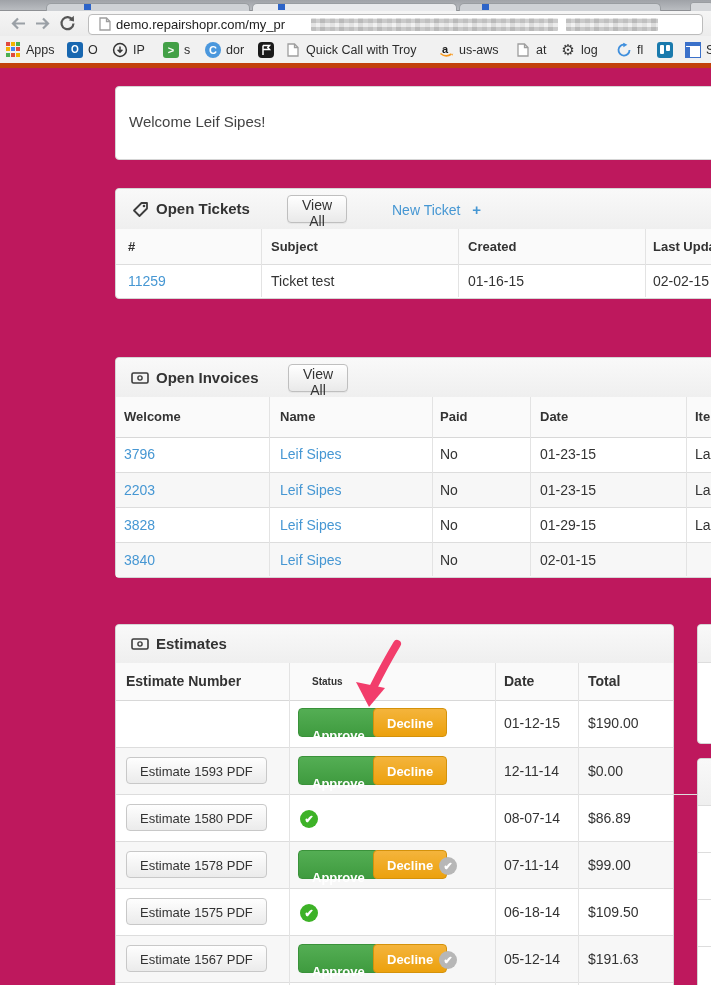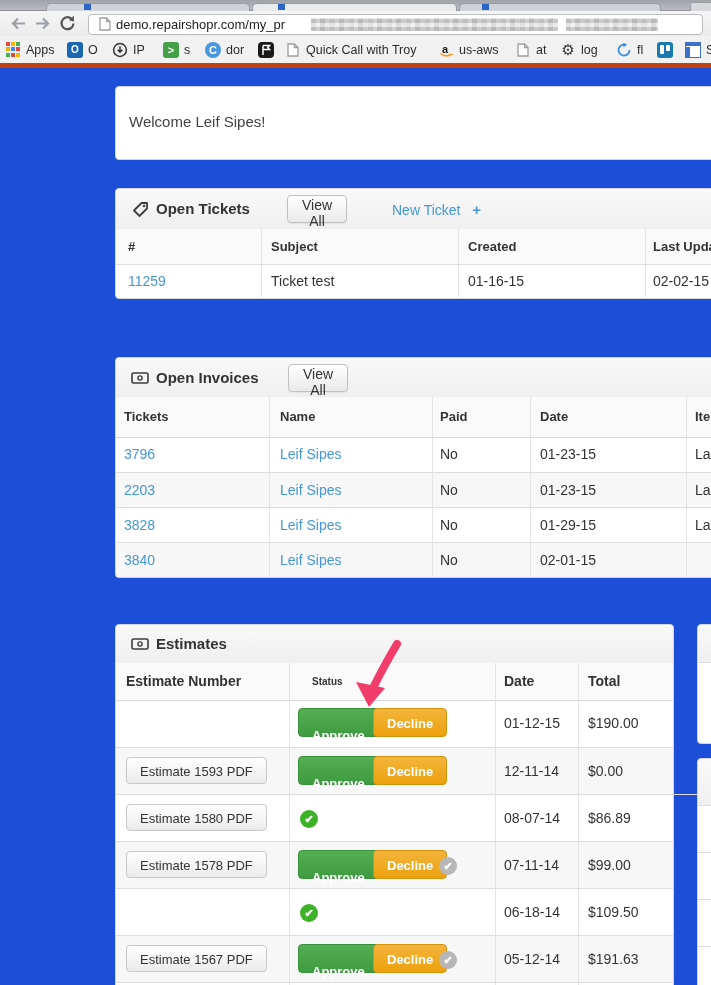--- a/index.html
+++ b/index.html
@@ -1,17 +1,17 @@
 <!DOCTYPE html>
 <html><head>
 <meta charset="utf-8">
 <style>
   html,body{margin:0;padding:0;}
   #screen{position:relative;width:711px;height:985px;overflow:hidden;
-    font-family:"Liberation Sans",sans-serif;background:#1d4ed8;}
+    font-family:"Liberation Sans",sans-serif;background:#be185d;}
 
   
   .tabstrip{position:absolute;left:0;top:0;width:711px;height:10px;
     background:linear-gradient(#9fa2a7,#b9bcc0);border-bottom:1px solid #8e9094;}
   .tab{position:absolute;top:3px;height:8px;background:#ced1d5;
     border:1px solid #999da1;border-bottom:none;border-radius:5px 5px 0 0;}
   .tab.active{background:#e9eaec;}
   .tab-favicon{position:absolute;top:4px;width:7px;height:6px;background:#2d64c8;}
   .newtab-btn{position:absolute;top:2px;left:690px;width:21px;height:8px;
     background:#d6d8db;border:1px solid #9a9da1;border-radius:3px 3px 0 0;}
@@ -276,21 +276,21 @@
       <span style="position:absolute;left:15px;top:13px;">
         <svg width="18" height="14" viewBox="0 0 18 14">
             <rect x="1" y="2" width="16" height="10" rx="1.5" fill="none" stroke="#3c3c3c" stroke-width="1.6"></rect>
             <circle cx="9" cy="7" r="2.1" fill="none" stroke="#3c3c3c" stroke-width="1.4"></circle>
           </svg>
       </span>
       <span class="p-title" style="left:40px;top:11px;">Open Invoices</span>
       <button class="btn-default" style="left:172px;top:6px;width:60px;height:28px;">View All</button>
     </div>
     <div class="thead" style="top:39px;height:40px;">
-      <span class="th" style="left:8px;line-height:40px;">Tickets</span>
+      <span class="th" style="left:8px;line-height:40px;">Welcome</span>
       <span class="th" style="left:164px;line-height:40px;">Name</span>
       <span class="th" style="left:324px;line-height:40px;">Paid</span>
       <span class="th" style="left:424px;line-height:40px;">Date</span>
       <span class="th" style="left:579px;line-height:40px;">Items</span>
     </div>
     <div class="trow" style="top:79px;height:35px;">
       <span class="td link" style="left:8px;line-height:35px;">3796</span>
       <span class="td link" style="left:164px;line-height:35px;">Leif Sipes</span>
       <span class="td" style="left:324px;line-height:35px;">No</span>
       <span class="td" style="left:424px;line-height:35px;">01-23-15</span>
@@ -365,20 +365,21 @@
     <div class="trow alt" style="top:216px;height:47px;">
       <button class="pdf-btn">Estimate 1578 PDF</button>
       <button class="btn-approve">Approve</button>
       <button class="btn-decline">Decline</button>
       <span class="chk gray">✔</span>
       <span class="td" style="left:388px;line-height:47px;">07-11-14</span>
       <span class="td" style="left:472px;line-height:47px;">$99.00</span>
     </div>
 
     <div class="trow" style="top:263px;height:47px;">
+      <button class="pdf-btn">Estimate 1575 PDF</button>
       <span class="chk green">✔</span>
       <span class="td" style="left:388px;line-height:47px;">06-18-14</span>
       <span class="td" style="left:472px;line-height:47px;">$109.50</span>
     </div>
 
     <div class="trow alt" style="top:310px;height:47px;">
       <button class="pdf-btn">Estimate 1567 PDF</button>
       <button class="btn-approve">Approve</button>
       <button class="btn-decline">Decline</button>
       <span class="chk gray">✔</span>

